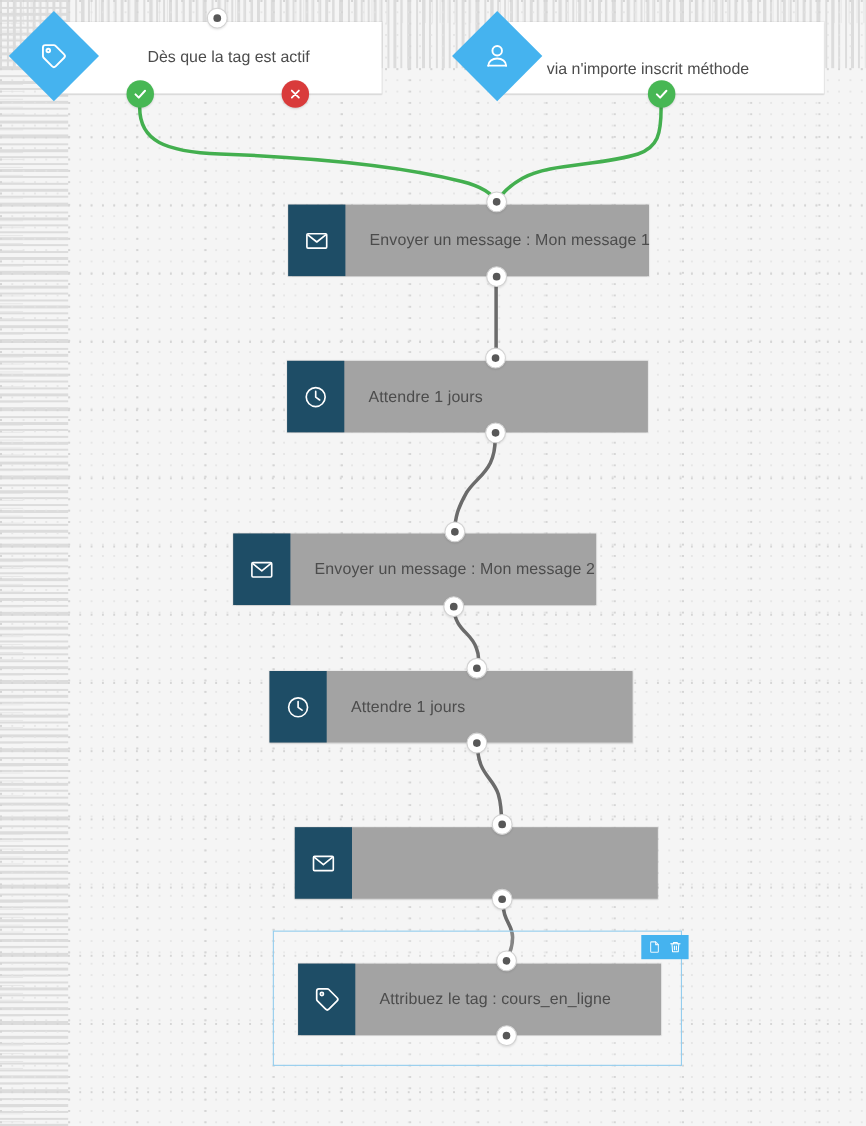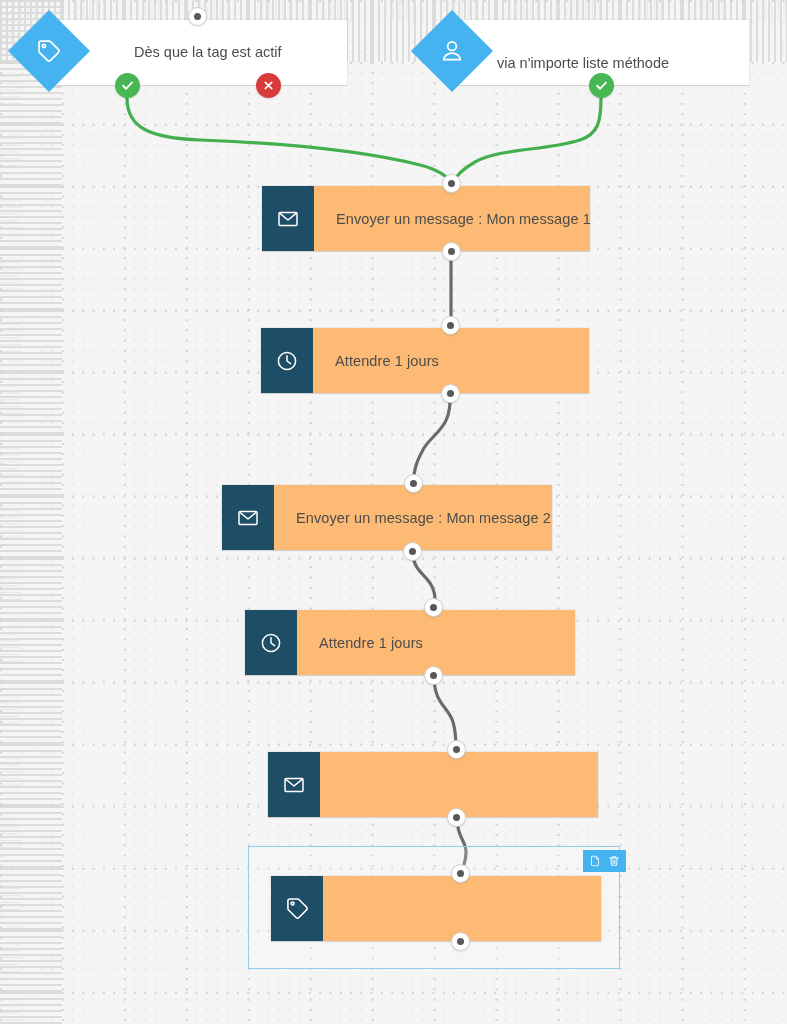--- a/index.html
+++ b/index.html
@@ -57,21 +57,21 @@
   
   #links {
     position: absolute;
     inset: 0;
     pointer-events: none;
   }
 
   
   .node {
     position: absolute;
-    background: #fdba74;
+    background: #a3a3a3;
     box-sizing: border-box;
     box-shadow: 0 1px 1px rgba(0,0,0,.10), 0 0 0 1px rgba(0,0,0,.04);
     display: flex;
     align-items: stretch;
   }
   .node .label {
     flex: 1;
     display: flex;
     align-items: center;
     padding-left: 22px;
@@ -224,21 +224,21 @@
 </div>
 <div class="badge no" style="left:256px; top:73px;">
   <svg width="11" height="11" viewBox="0 0 24 24" fill="none" stroke="#fff" stroke-width="3.6" stroke-linecap="round">
       <path d="M5 5 19 19M19 5 5 19"></path>
     </svg>
 </div>
 
 <div class="trigger" style="left:452px; top:20px; width:297px; height:65px;">
   <div class="t-label" style="left:45px;">
     <br>
-    <span>via n'importe liste méthode</span>
+    <span>via n'importe inscrit méthode</span>
   </div>
 </div>
 <div class="diamond" style="left:423px; top:22px;">
   <svg width="26" height="26" viewBox="0 0 24 24" fill="none" stroke="#ffffff" stroke-width="1.6" stroke-linecap="round" stroke-linejoin="round">
     <circle cx="12" cy="7.5" r="4"></circle>
     <path d="M4.5 20c0-3.6 3.4-6 7.5-6s7.5 2.4 7.5 6"></path>
     <path d="M4.5 20h15"></path>
   </svg>
 </div>
 <div class="badge ok" style="left:589px; top:73px;">
@@ -264,21 +264,21 @@
     <svg width="24" height="24" viewBox="0 0 24 24" fill="none" stroke="#ffffff" stroke-width="1.5" stroke-linecap="round" stroke-linejoin="round">
       <circle cx="12" cy="12" r="8.6"></circle>
       <path d="M12 6.8V12l3.6 2.6"></path>
     </svg>
   </div>
   <div class="label">Attendre 1 jours</div>
 </div>
 <div class="dot" style="left:441px; top:316px;"></div>
 <div class="dot" style="left:441px; top:384px;"></div>
 
-<div class="node" style="left:222px; top:485px; width:330px; height:65px;">
+<div class="node" style="left:212px; top:485px; width:330px; height:65px;">
   <div class="icon-box">
     <svg width="24" height="24" viewBox="0 0 24 24" fill="none" stroke="#ffffff" stroke-width="1.5" stroke-linejoin="round">
       <rect x="3" y="5.5" width="18" height="13" rx="1"></rect>
       <path d="M3.6 6.2 12 13l8.4-6.8"></path>
     </svg>
   </div>
   <div class="label">Envoyer un message : Mon message 2</div>
 </div>
 <div class="dot" style="left:404px; top:474px;"></div>
 <div class="dot" style="left:403px; top:542px;"></div>
@@ -323,15 +323,16 @@
     </svg>
   </div>
 </div>
 <div class="node" style="left:271px; top:876px; width:330px; height:65px;">
   <div class="icon-box">
     <svg width="25" height="25" viewBox="0 0 24 24" fill="none" stroke="#ffffff" stroke-width="1.5" stroke-linecap="round" stroke-linejoin="round">
       <path d="M20.6 13.4 13.4 20.6a2 2 0 0 1-2.8 0l-7.2-7.2A2 2 0 0 1 2.8 12V4.8A2 2 0 0 1 4.8 2.8H12a2 2 0 0 1 1.4.6l7.2 7.2a2 2 0 0 1 0 2.8z"></path>
       <circle cx="7.3" cy="7.3" r="1.4"></circle>
     </svg>
   </div>
+  <div class="label">Attribuez le tag : cours_en_ligne</div>
 </div>
 <div class="dot" style="left:451px; top:864px;"></div>
 <div class="dot" style="left:451px; top:932px;"></div>
 
 </body></html>

